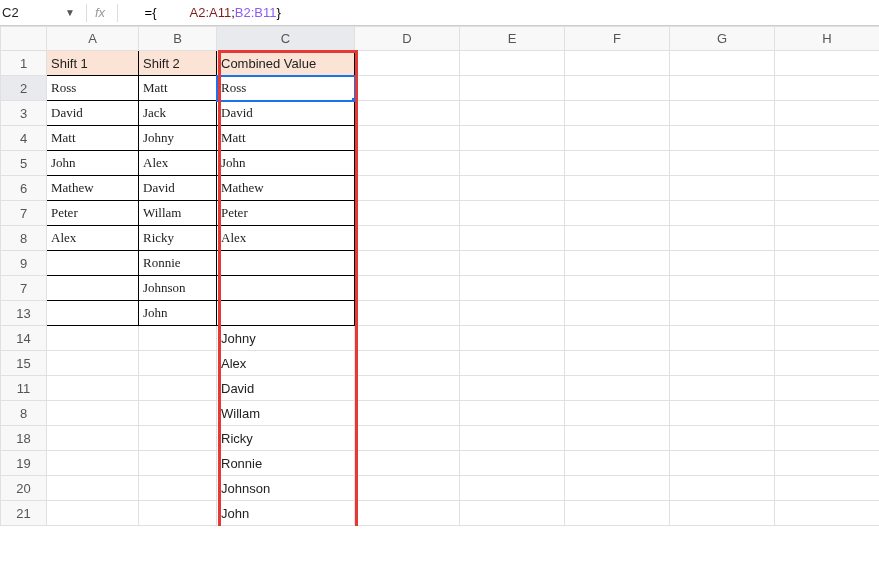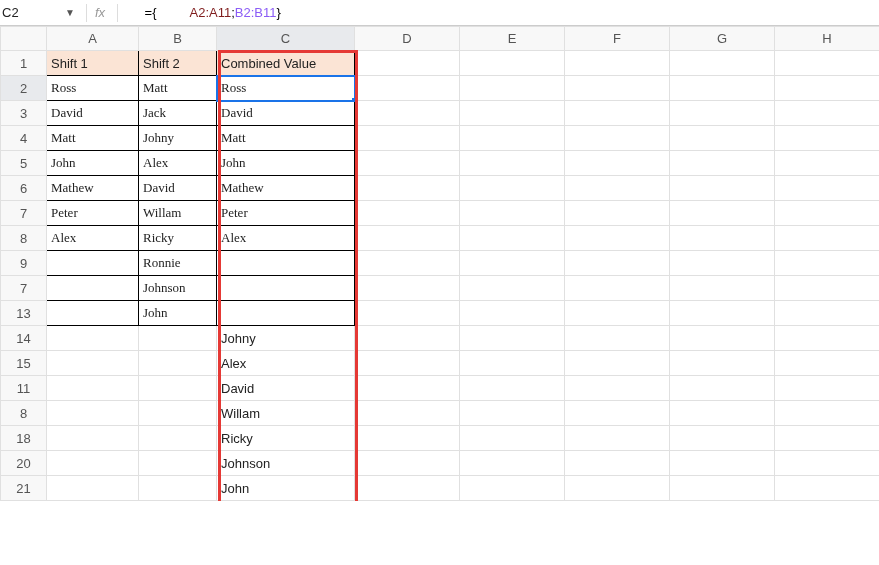--- a/index.html
+++ b/index.html
@@ -343,20 +343,31 @@
           <td class=""></td>
           <td class=""></td>
           <td class=""><span>Ricky</span></td>
           <td class=""></td>
           <td class=""></td>
           <td class=""></td>
           <td class=""></td>
           <td class=""></td>
         </tr>
         <tr>
+          <th class="rowhdr">19</th>
+          <td class=""></td>
+          <td class=""></td>
+          <td class=""><span>Ronnie</span></td>
+          <td class=""></td>
+          <td class=""></td>
+          <td class=""></td>
+          <td class=""></td>
+          <td class=""></td>
+        </tr>
+        <tr>
           <th class="rowhdr">20</th>
           <td class=""></td>
           <td class=""></td>
           <td class=""><span>Johnson</span></td>
           <td class=""></td>
           <td class=""></td>
           <td class=""></td>
           <td class=""></td>
           <td class=""></td>
         </tr>

